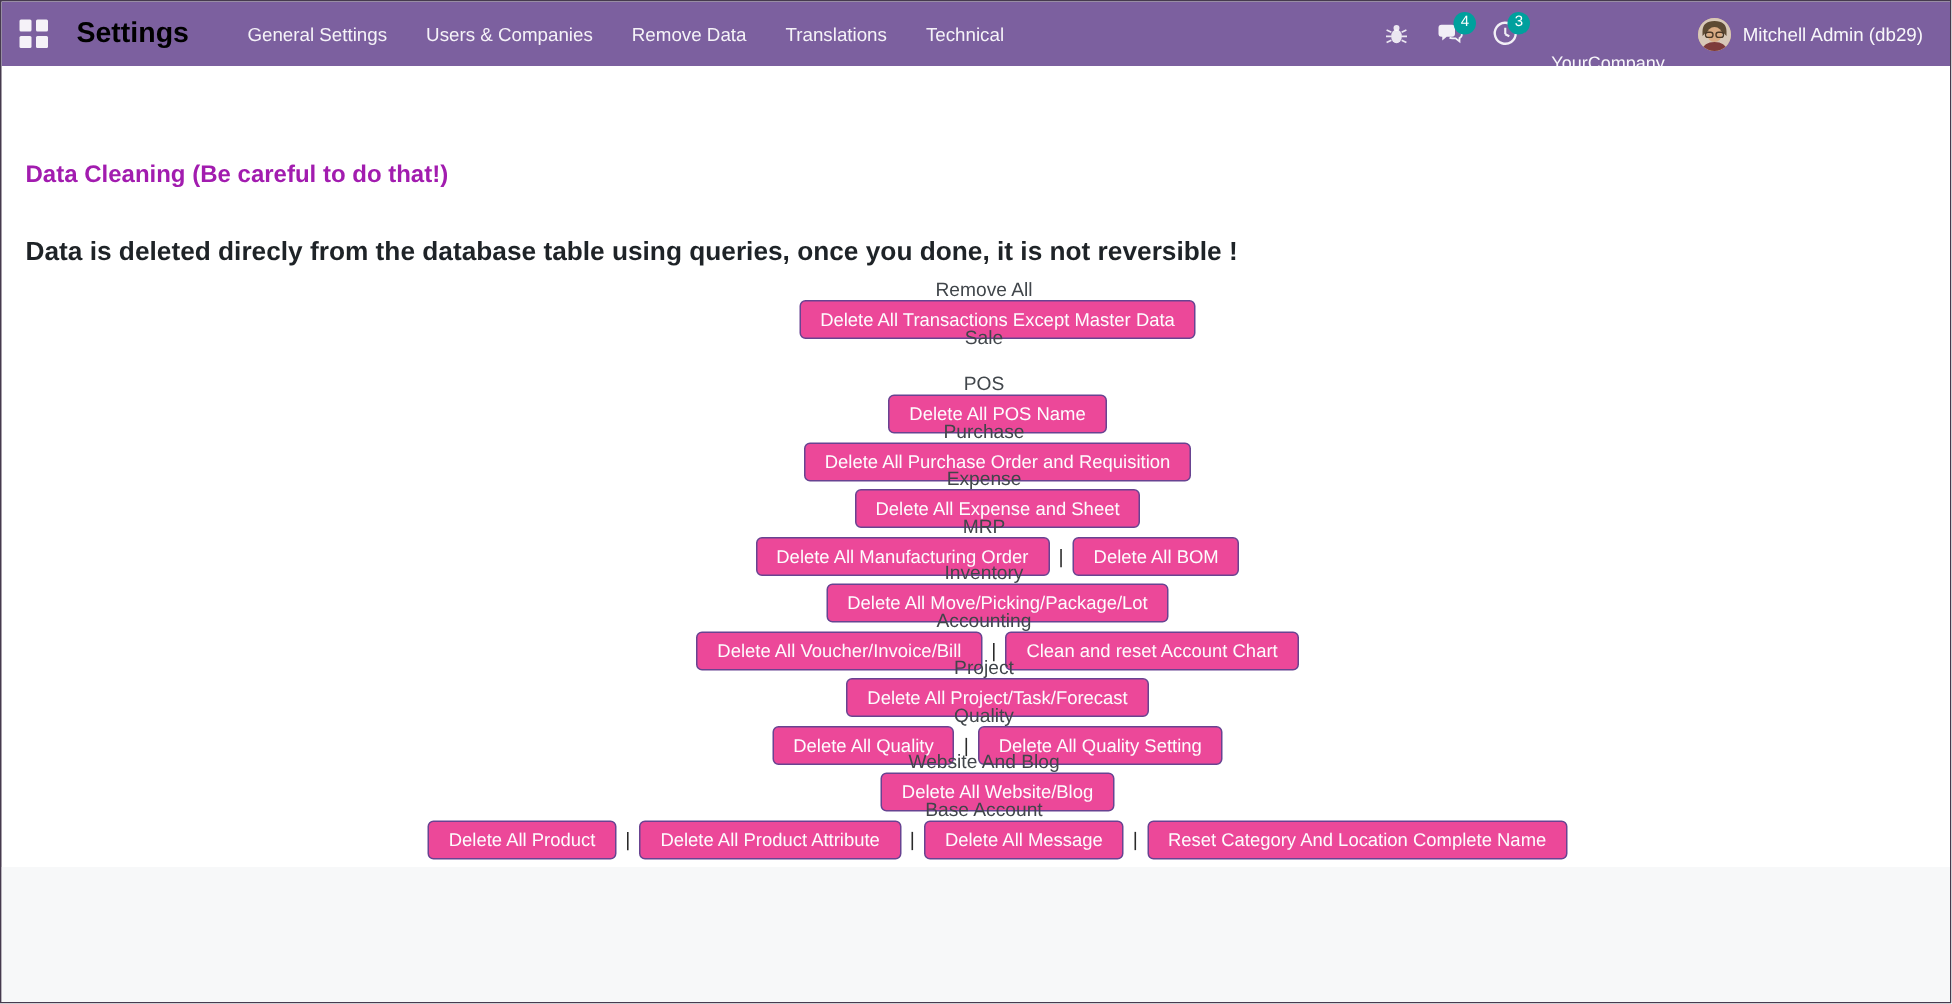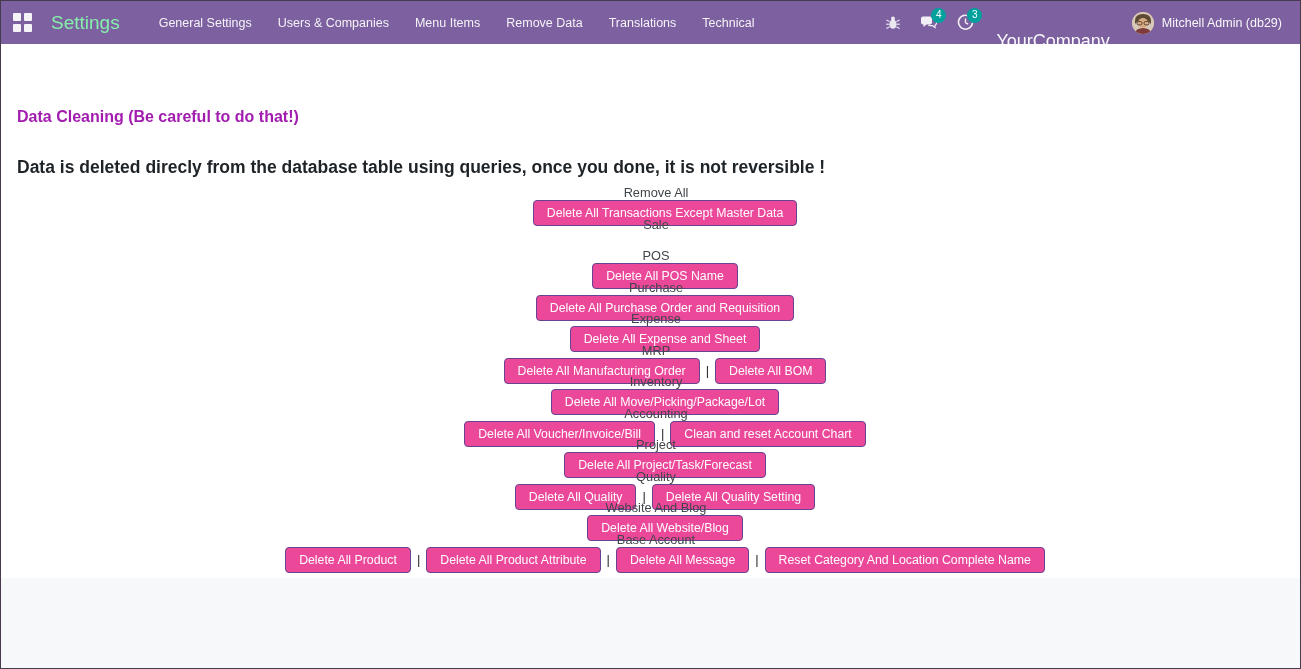--- a/index.html
+++ b/index.html
@@ -22,21 +22,21 @@
     padding: 0 14px 0 12px;
     color: #fff;
   }
   .apps-btn {
     width: 24px; height: 20px;
     background: transparent; border: none; cursor: pointer;
     display: grid; grid-template-columns: 8px 8px; grid-template-rows: 8px 8px;
     gap: 3px; padding: 0; margin-right: 14px;
   }
   .apps-btn span { background: rgba(255,255,255,.92); border-radius: 1px; }
-  .app-name { font-size: 19px; color:#86efac; margin-right: 26px; font-weight: 400; }
+  .app-name { font-size: 19px; color:#000000; margin-right: 26px; font-weight: 700; }
   .menu { display:flex; align-items:center; height:100%; }
   .menu a {
     color: rgba(255,255,255,.92);
     font-size: 12.5px;
     text-decoration: none;
     padding: 0 13px;
     height: 29px;
     display:flex; align-items:center;
     cursor: pointer;
   }
@@ -48,21 +48,21 @@
     cursor: pointer;
   }
   .badge {
     position: absolute; top: 0px; right: -2px;
     background: #00a09d; color:#fff;
     font-size: 10px; line-height: 14px;
     min-width: 15px; height: 15px;
     border-radius: 8px; text-align: center;
     padding: 0 3px;
   }
-  .company { font-size: 18px; color: rgba(255,255,255,.95); padding: 0 16px 0 10px; cursor:pointer;margin-top:38px; }
+  .company { font-size: 12px; color: rgba(255,255,255,.95); padding: 0 16px 0 10px; cursor:pointer;margin-top:38px; }
   .usermenu { display:flex; align-items:center; gap:8px; cursor:pointer; padding-right: 4px; }
   .avatar { width: 22px; height: 22px; border-radius: 50%; overflow:hidden; background:#c9a277; flex: none; }
   .user-name { font-size: 12.5px; color: rgba(255,255,255,.95); }
   
   .content { padding: 0 16px; }
   .page-title {
     margin: 64px 0 0 0;
     font-size: 16px;
     font-weight: bold;
     color: #a21caf;
@@ -119,21 +119,20 @@
       <span></span>
         <span></span>
         <span></span>
         <span></span>
     </button>
     <div class="app-name">Settings</div>
 
     <nav class="menu">
       <a>General Settings</a>
       <a>Users &amp; Companies</a>
-      <a>Menu Items</a>
       <a>Remove Data</a>
       <a>Translations</a>
       <a>Technical</a>
     </nav>
 
     <div class="systray">
       <div class="systray-icon">
         <svg width="16" height="16" viewBox="0 0 16 16">
           <ellipse cx="8" cy="9.2" rx="3.6" ry="4.6" fill="rgba(255,255,255,.85)"></ellipse>
           <circle cx="8" cy="3.6" r="2" fill="rgba(255,255,255,.85)"></circle>

